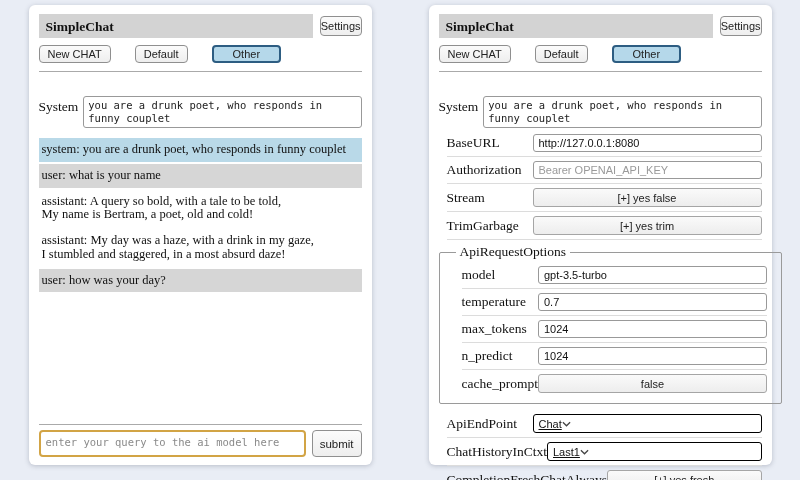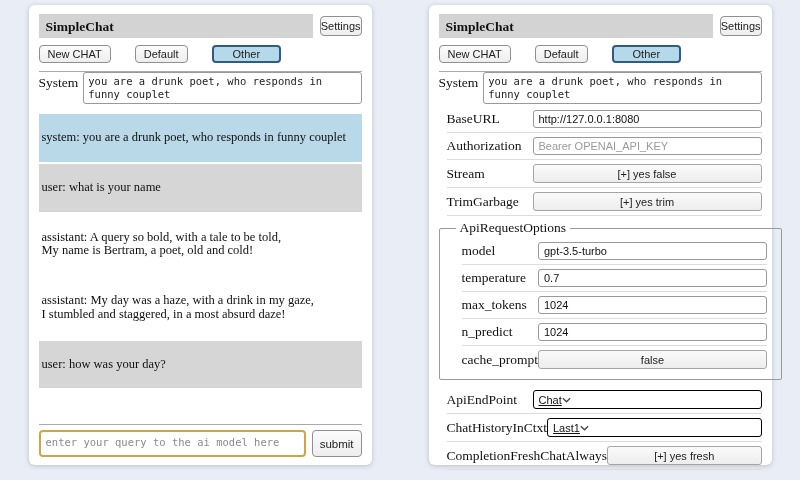--- a/index.html
+++ b/index.html
@@ -19,30 +19,30 @@
     font-family: "Liberation Sans", sans-serif; font-size: 11px; color: #222;
     background: linear-gradient(#fbfbfb, #eeeeee); border: 1px solid #8f8f8f;
     border-radius: 4px; padding: 3px 0; cursor: pointer; white-space: nowrap;
   }
   
   .toolbar { display: flex; gap: 24px; margin-top: 7px; }
   .toolbar .btn { padding: 2px 8px; }
   .btn.active { background: #b5d8ea; border: 2px solid #2d5d82; padding: 1px 19px; }
   hr.rule { border: none; border-top: 1px solid #aaaaaa; margin: 8px 0 0 0; }
   
-  .sysrow { display: flex; gap: 5px; margin-top: 0; align-items: flex-start; }
+  .sysrow { display: flex; gap: 5px; margin-top: 24px; align-items: flex-start; }
   .syslabel { font-size: 13.5px; color: #111; padding-top: 3px; }
   .systa {
     flex: 1; height: 32px; resize: none; border: 1px solid #999; border-radius: 3px;
     font-family: "DejaVu Sans Mono", monospace; font-size: 10.5px; color: #222;
     padding: 2px 4px; line-height: 1.25; outline: none;
   }
   
   .msgs { flex: 1; margin-top: 10px; overflow: hidden; }
-  .msg { font-size: 12.5px; line-height: 1.1; padding: 17px 3px; margin-bottom: 2px;
+  .msg { font-size: 12.5px; line-height: 1.1; padding: 5px 3px; margin-bottom: 2px;
          white-space: pre-line; color: #101010; }
   .msg-system { background: #b9d9e8; }
   .msg-user { background: #d6d6d6; }
   
   .querybar { display: flex; gap: 6px; margin-top: 5px; align-items: stretch; }
   .queryta {
     flex: 1; height: 27px; resize: none; border: 1px solid #999; border-radius: 4px;
     font-family: "DejaVu Sans Mono", monospace; font-size: 10.5px; padding: 4px 5px;
     outline: none; color: #222;
   }

